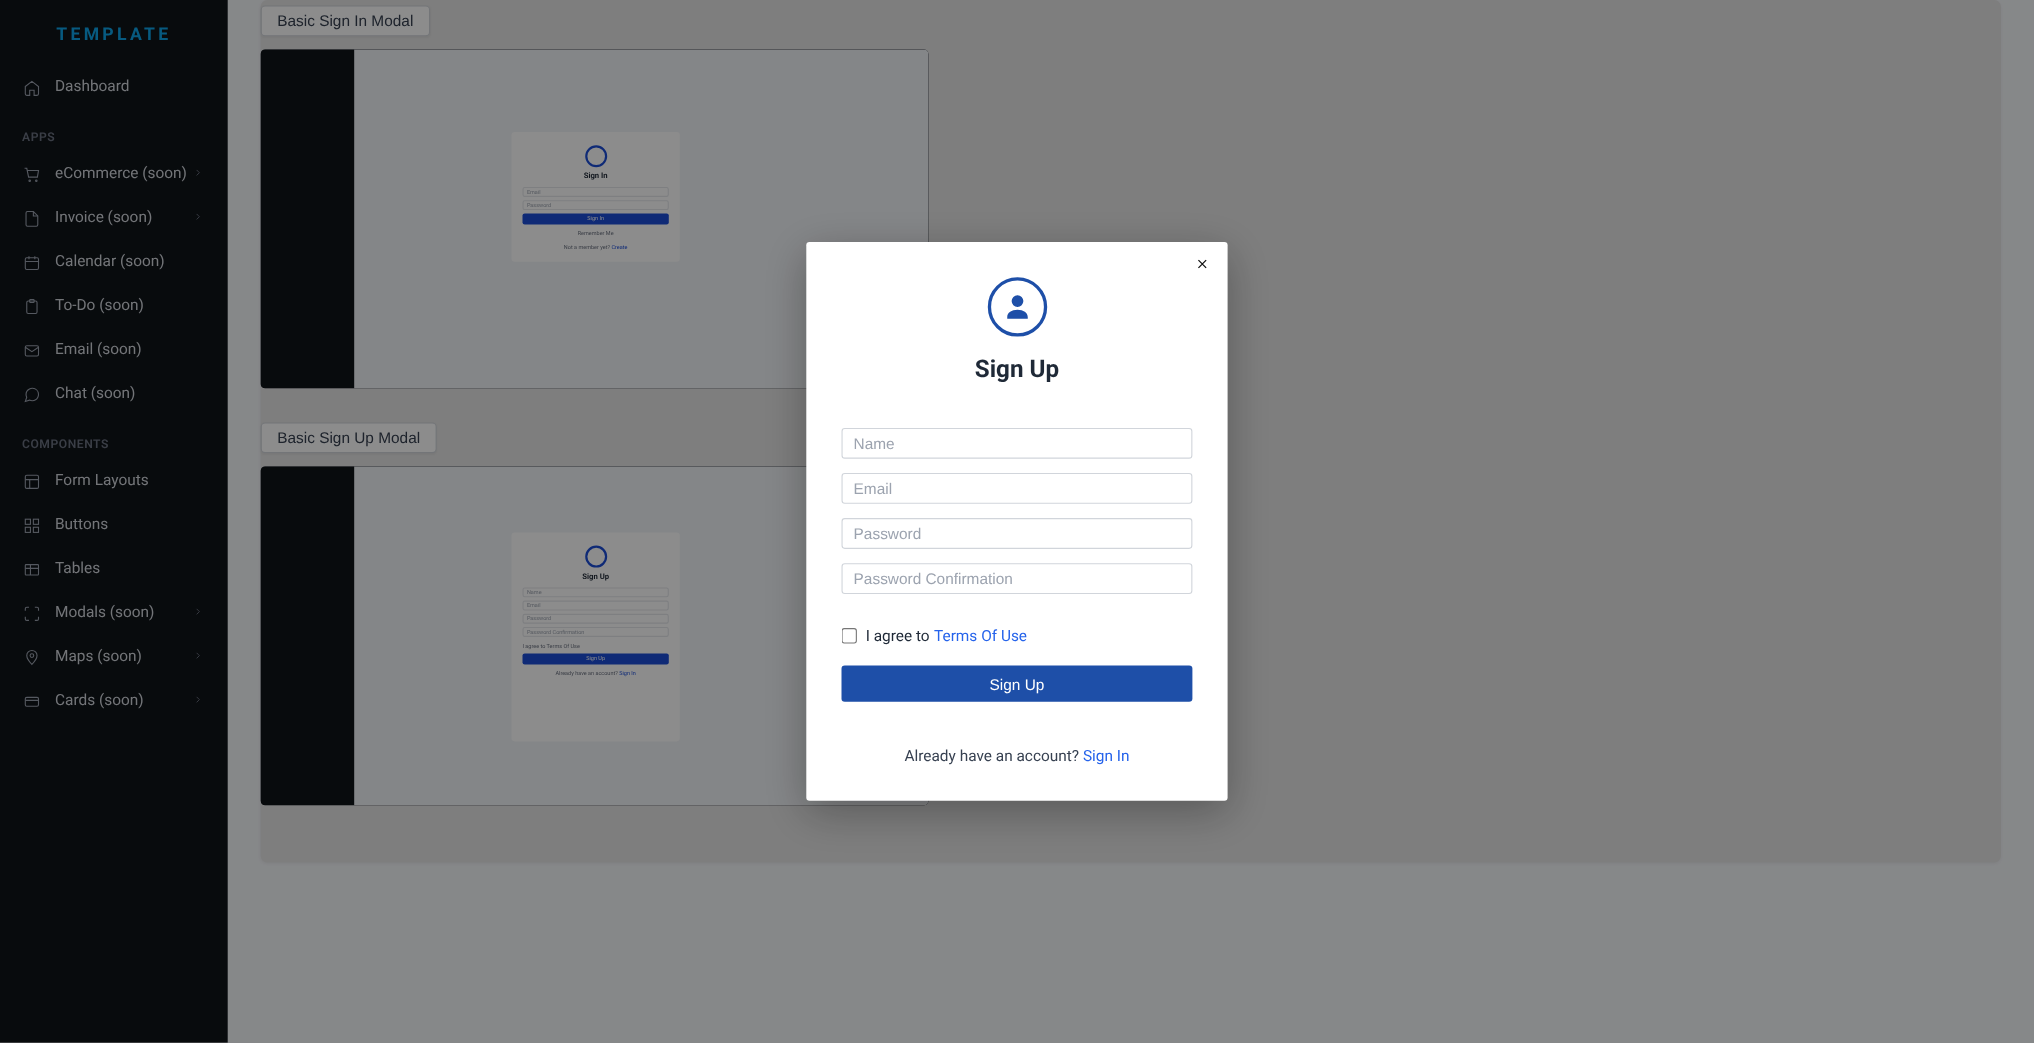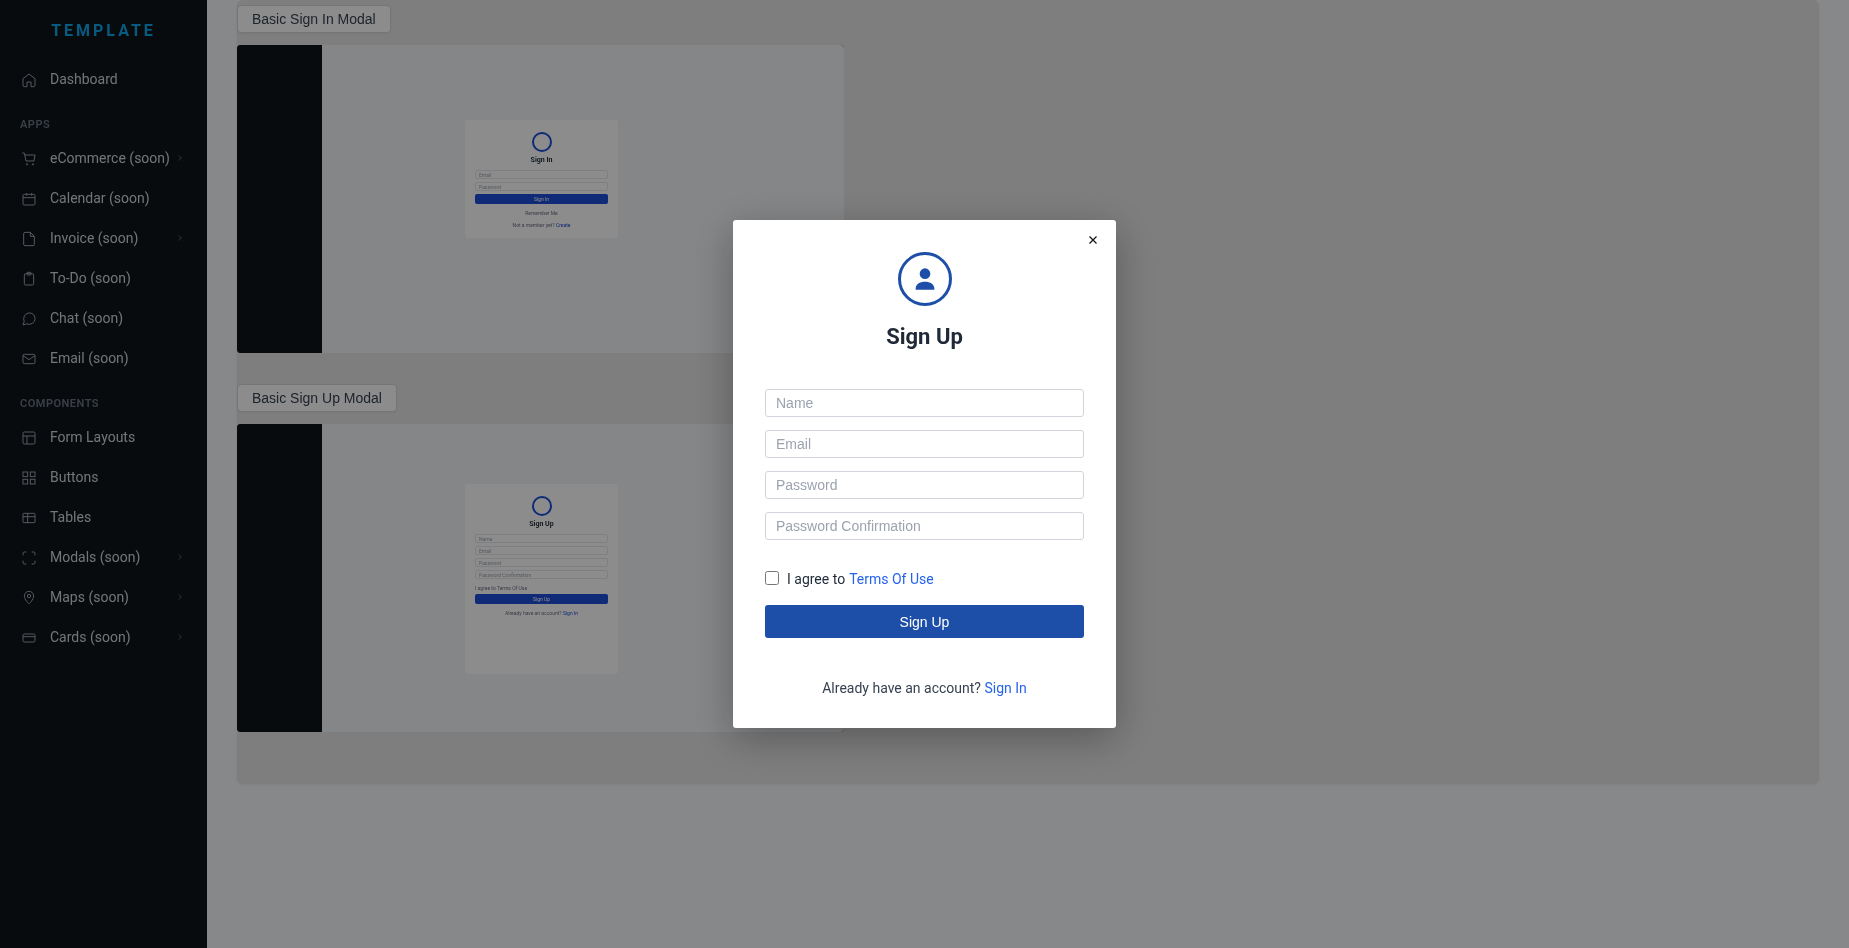--- a/index.html
+++ b/index.html
@@ -75,63 +75,63 @@
           </svg>
         </span>
       <span>eCommerce (soon)</span>
       <span class="sidebar-chevron"><svg viewBox="0 0 24 24">
             <path d="M9 6l6 6-6 6"></path>
           </svg></span>
     </div>
     <div class="sidebar-item">
       <span class="sidebar-icon">
           <svg viewBox="0 0 24 24">
+            <path d="M14 2H6a2 2 0 00-2 2v16a2 2 0 002 2h12a2 2 0 002-2V8l-6-6z"></path>
+            <path d="M14 2v6h6"></path>
+          </svg>
+        </span>
+      <span>Invoice (soon)</span>
+      <span class="sidebar-chevron"><svg viewBox="0 0 24 24">
+            <path d="M9 6l6 6-6 6"></path>
+          </svg></span>
+    </div>
+    <div class="sidebar-item">
+      <span class="sidebar-icon">
+          <svg viewBox="0 0 24 24">
             <rect x="3" y="5" width="18" height="16" rx="2"></rect>
             <path d="M16 3v4M8 3v4M3 10h18"></path>
           </svg>
         </span>
       <span>Calendar (soon)</span>
     </div>
     <div class="sidebar-item">
       <span class="sidebar-icon">
           <svg viewBox="0 0 24 24">
-            <path d="M14 2H6a2 2 0 00-2 2v16a2 2 0 002 2h12a2 2 0 002-2V8l-6-6z"></path>
-            <path d="M14 2v6h6"></path>
-          </svg>
-        </span>
-      <span>Invoice (soon)</span>
-      <span class="sidebar-chevron"><svg viewBox="0 0 24 24">
-            <path d="M9 6l6 6-6 6"></path>
-          </svg></span>
-    </div>
-    <div class="sidebar-item">
-      <span class="sidebar-icon">
-          <svg viewBox="0 0 24 24">
             <rect x="5" y="4" width="14" height="17" rx="2"></rect>
             <rect x="9" y="2" width="6" height="4" rx="1"></rect>
           </svg>
         </span>
       <span>To-Do (soon)</span>
     </div>
     <div class="sidebar-item">
       <span class="sidebar-icon">
           <svg viewBox="0 0 24 24">
-            <path d="M21 11.5a8.38 8.38 0 01-.9 3.8 8.5 8.5 0 01-7.6 4.7 8.38 8.38 0 01-3.8-.9L3 21l1.9-5.7a8.38 8.38 0 01-.9-3.8 8.5 8.5 0 014.7-7.6 8.38 8.38 0 013.8-.9h.5a8.48 8.48 0 018 8v.5z"></path>
-          </svg>
-        </span>
-      <span>Chat (soon)</span>
-    </div>
-    <div class="sidebar-item">
-      <span class="sidebar-icon">
-          <svg viewBox="0 0 24 24">
             <rect x="3" y="5" width="18" height="14" rx="2"></rect>
             <path d="M3 7l9 6 9-6"></path>
           </svg>
         </span>
       <span>Email (soon)</span>
+    </div>
+    <div class="sidebar-item">
+      <span class="sidebar-icon">
+          <svg viewBox="0 0 24 24">
+            <path d="M21 11.5a8.38 8.38 0 01-.9 3.8 8.5 8.5 0 01-7.6 4.7 8.38 8.38 0 01-3.8-.9L3 21l1.9-5.7a8.38 8.38 0 01-.9-3.8 8.5 8.5 0 014.7-7.6 8.38 8.38 0 013.8-.9h.5a8.48 8.48 0 018 8v.5z"></path>
+          </svg>
+        </span>
+      <span>Chat (soon)</span>
     </div>
 
     <div class="sidebar-section-label">COMPONENTS</div>
 
     <div class="sidebar-item">
       <span class="sidebar-icon">
           <svg viewBox="0 0 24 24">
             <rect x="3" y="3" width="18" height="18" rx="2"></rect>
             <path d="M3 9h18M9 21V9"></path>
           </svg>

